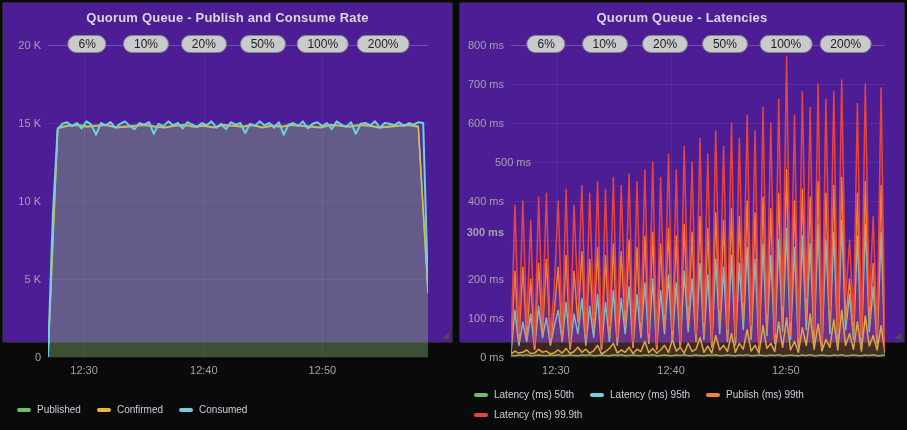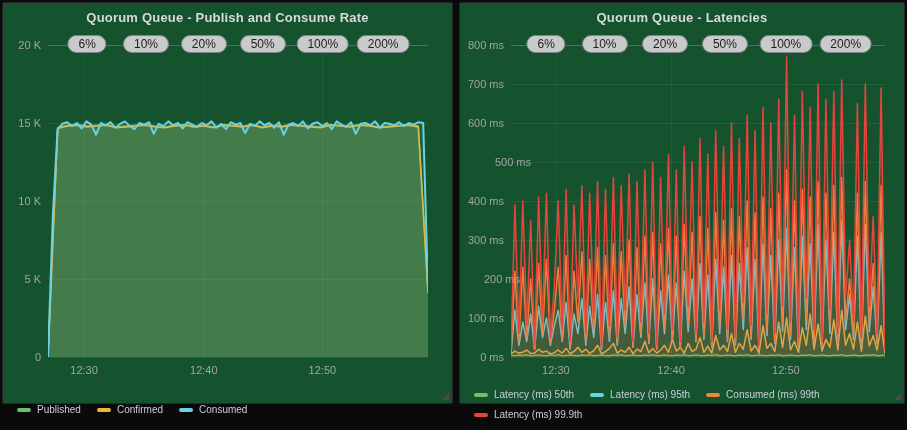--- a/index.html
+++ b/index.html
@@ -1,17 +1,17 @@
 <!DOCTYPE html>
 <html><head>
 <meta charset="utf-8">
 <style>
   html,body{margin:0;padding:0;background:#0a0a0b;width:907px;height:430px;overflow:hidden;
     font-family:"Liberation Sans", sans-serif;}
-  .panel{position:absolute;top:2px;height:402px;background:#14532d;border:1px solid #26272a;
+  .panel{position:absolute;top:2px;height:341px;background:#4c1d95;border:1px solid #26272a;
     border-radius:2px;box-sizing:border-box;}
   #panel-0{left:2px;width:451px;}
   #panel-1{left:459px;width:446px;}
   .panel-title{position:absolute;top:7px;left:0;right:0;text-align:center;color:#d8d9da;
     font-size:13px;font-weight:700;letter-spacing:.2px;}
   .plot-area{position:absolute;top:42px;height:313px;}
   #plot-0{left:45px;width:380px;}
   #plot-1{left:51px;width:374px;}
   .plot-svg{position:absolute;left:0;top:0;width:100%;height:100%;display:block;}
   .ylabel{position:absolute;text-align:right;color:#a3a4a6;font-size:11px;line-height:14px;}
@@ -123,42 +123,42 @@
       <div class="pill" style="left: 57.2%;">50%</div>
       <div class="pill" style="left: 73.5%;">100%</div>
       <div class="pill" style="left: 89.5%;">200%</div>
     </div>
   <div class="ylabels" id="ylabels-1">
       <div class="ylabel" style="left: 0px; width: 44px; top: 35px;">800 ms</div>
       <div class="ylabel" style="left: 0px; width: 44px; top: 74px;">700 ms</div>
       <div class="ylabel" style="left: 0px; width: 44px; top: 113px;">600 ms</div>
       <div class="ylabel" style="left: 0px; width: 44px; top: 152px; margin-left: 27px;">500 ms</div>
       <div class="ylabel" style="left: 0px; width: 44px; top: 191px;">400 ms</div>
-      <div class="ylabel" style="left: 0px; width: 44px; top: 230px;">300 ms</div>
-      <div class="ylabel" style="left: 16px; width: 44px; top: 269px; text-align: right;">200 ms</div>
+      <div class="ylabel" style="left: 0px; width: 44px; top: 222px; font-weight: bold;">300 ms</div>
+      <div class="ylabel" style="left: 0px; width: 44px; top: 269px; text-align: right;">200 ms</div>
       <div class="ylabel" style="left: 0px; width: 44px; top: 308px;">100 ms</div>
       <div class="ylabel" style="left: 0px; width: 44px; top: 347px;">0 ms</div>
     </div>
   <div class="xlabels" id="xlabels-1">
       <div class="xlabel" style="left: 72.88px;">12:30</div>
       <div class="xlabel" style="left: 188.072px;">12:40</div>
       <div class="xlabel" style="left: 302.89px;">12:50</div>
     </div>
   <div class="legend" id="legend-1">
       <div class="legend-item">
         <span class="legend-swatch" style="background: rgb(115, 191, 105);"></span>
         <span class="legend-label">Latency (ms) 50th</span>
       </div>
       <div class="legend-item">
         <span class="legend-swatch" style="background: rgb(110, 208, 224);"></span>
         <span class="legend-label">Latency (ms) 95th</span>
       </div>
       <div class="legend-item">
         <span class="legend-swatch" style="background: rgb(239, 132, 60);"></span>
-        <span class="legend-label">Consumed (ms) 99th</span>
+        <span class="legend-label">Publish (ms) 99th</span>
       </div>
       <div class="legend-item">
         <span class="legend-swatch" style="background: rgb(232, 68, 61);"></span>
         <span class="legend-label">Latency (ms) 99.9th</span>
       </div>
     </div>
   <div class="resize-handle"></div>
 </div>
 
 </body></html>

